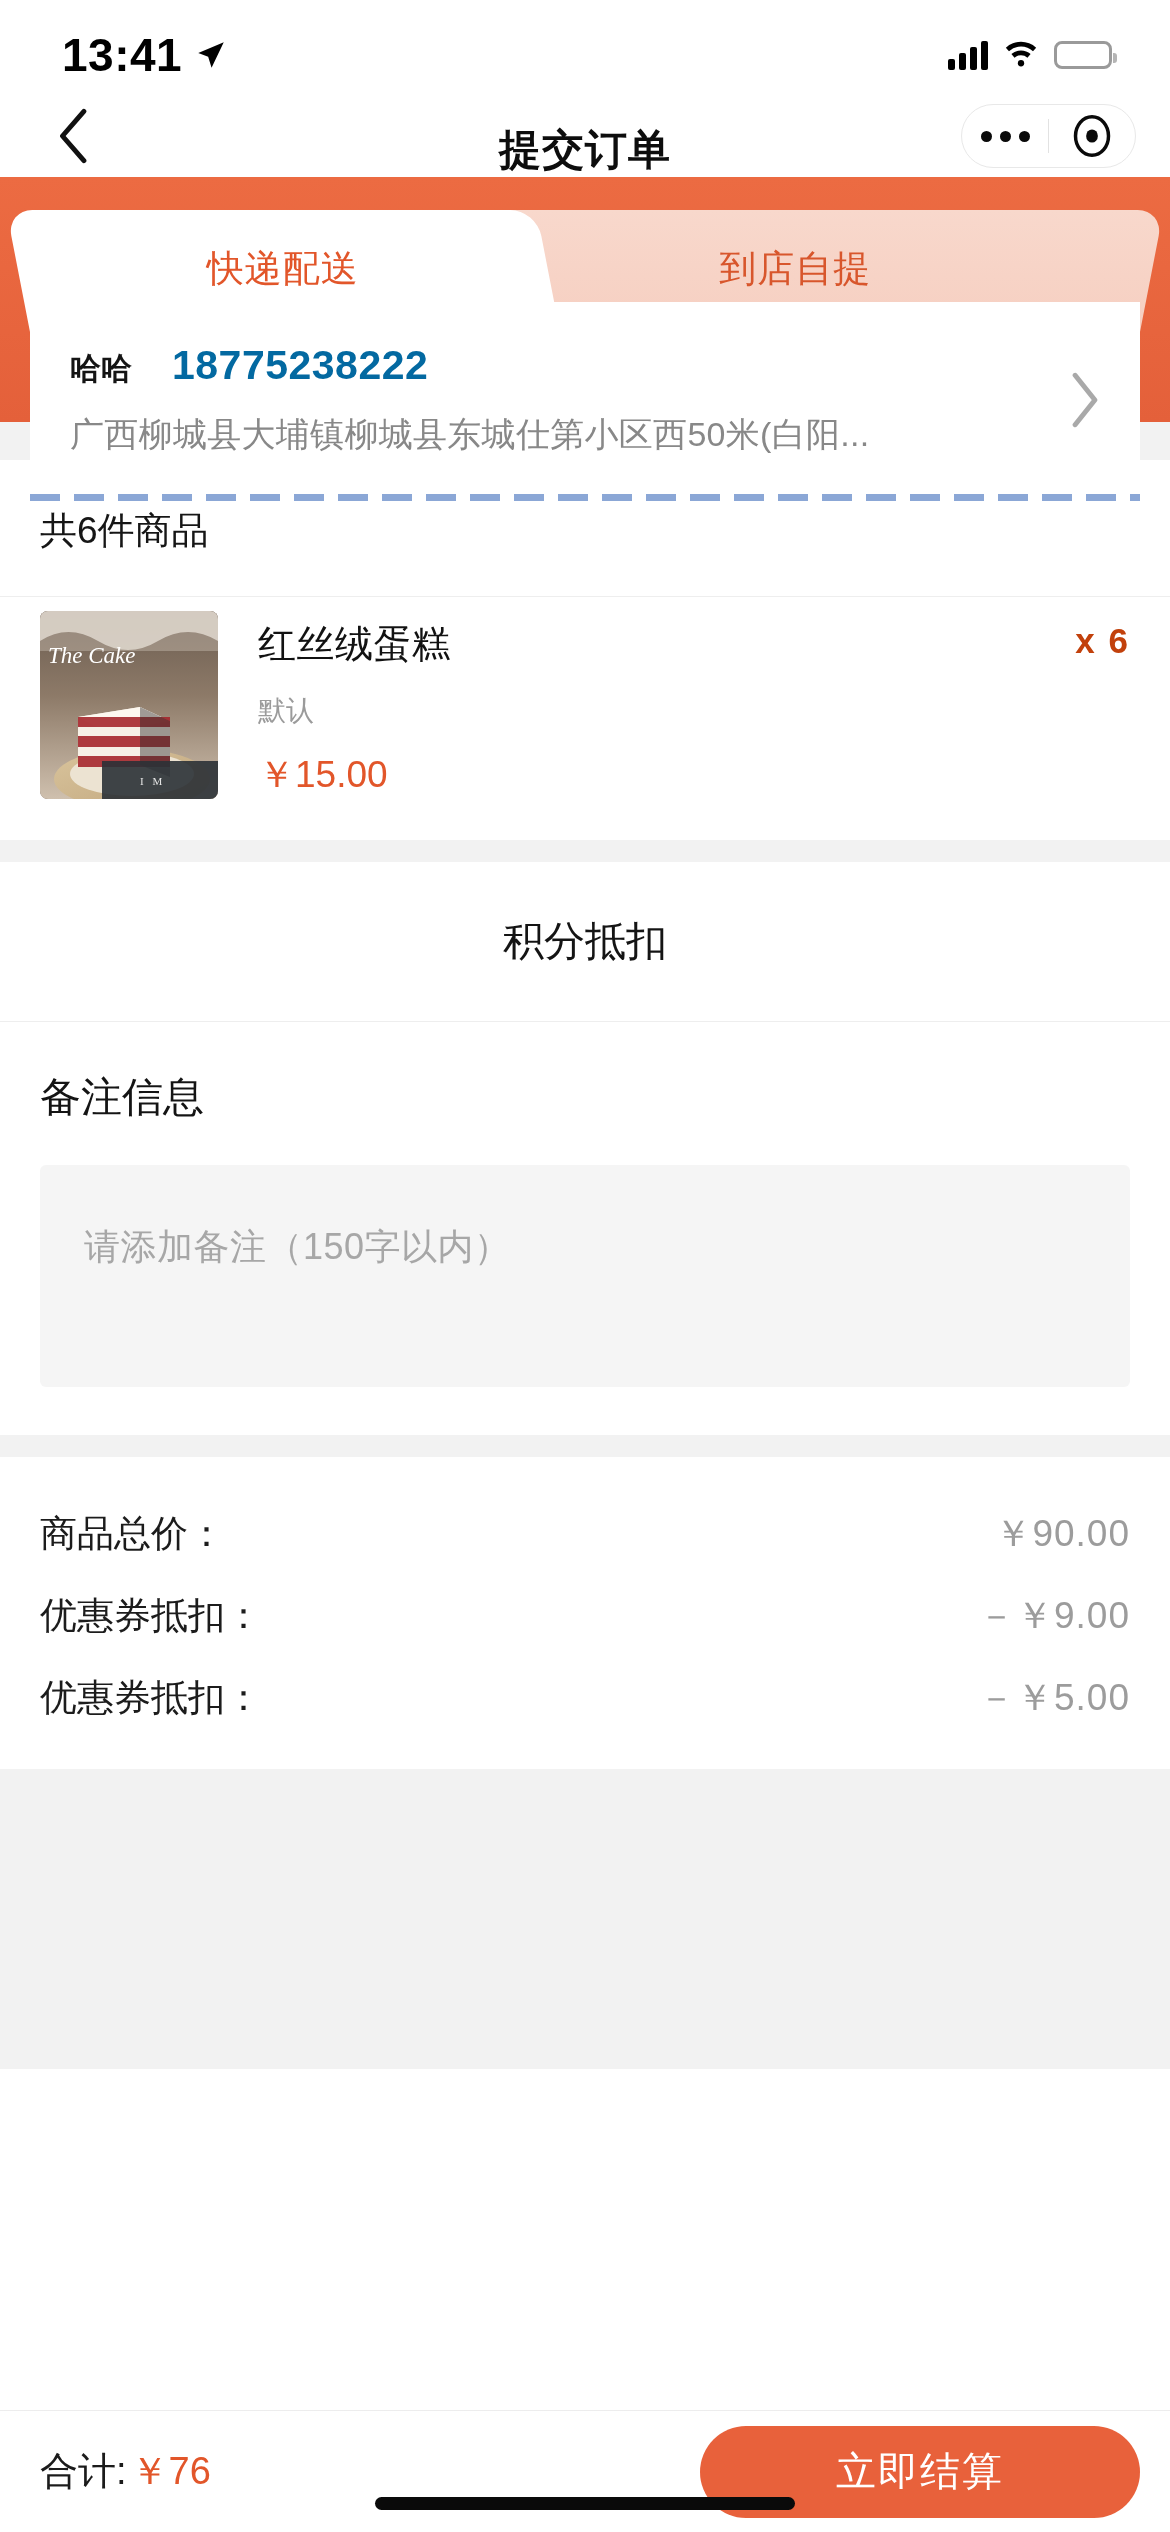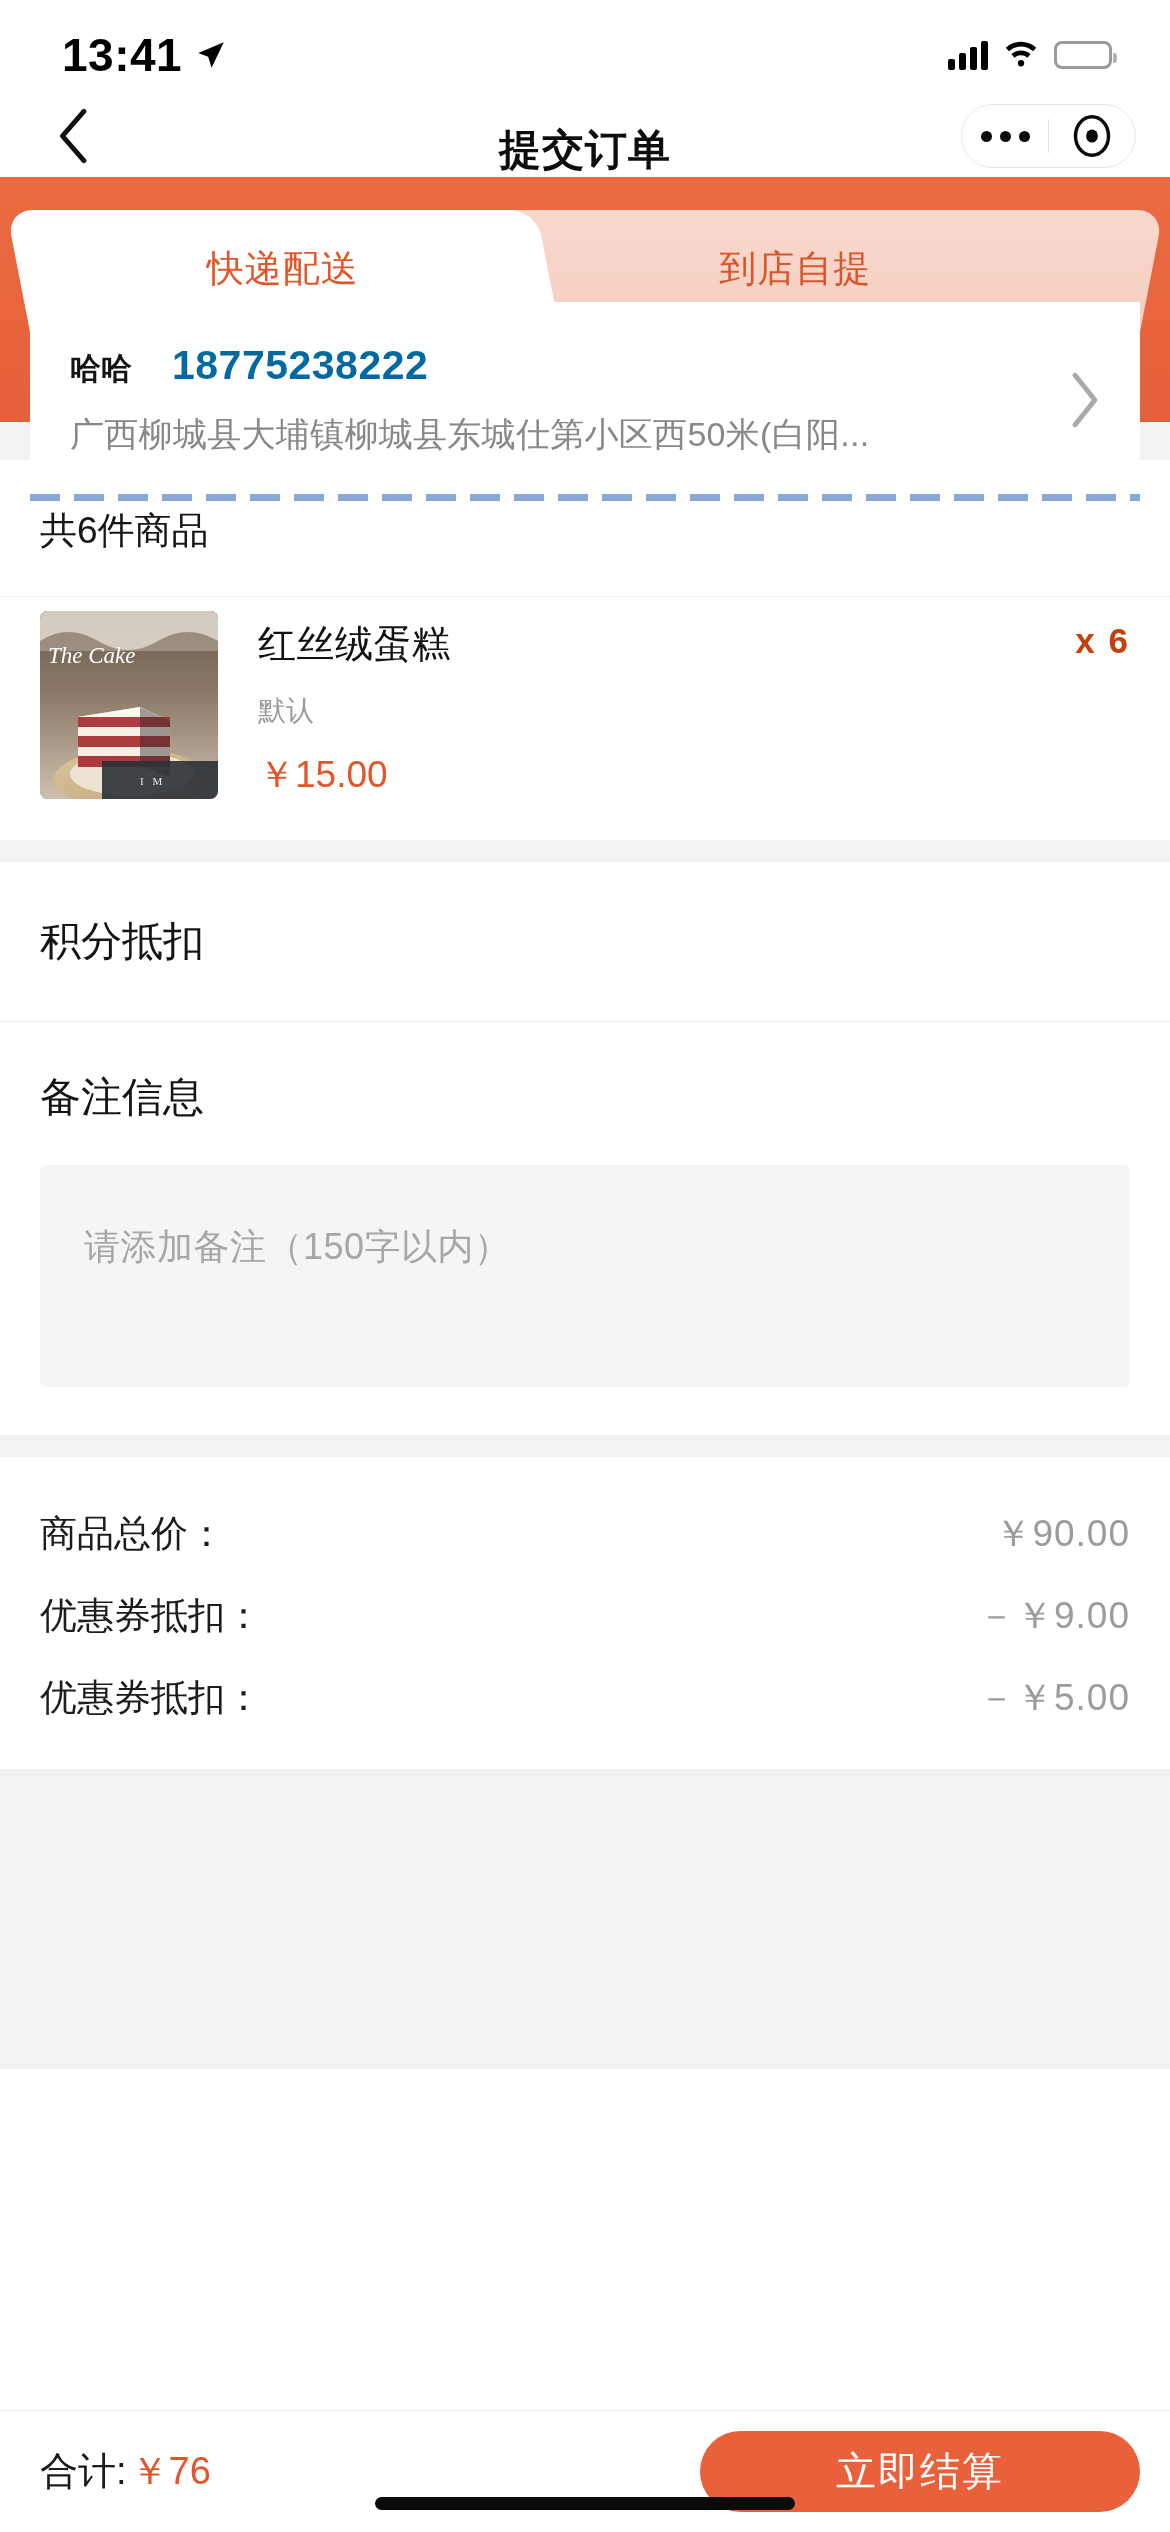--- a/index.html
+++ b/index.html
@@ -125,21 +125,21 @@
   .prod-info { flex:1; padding-left:40px; min-width:0; position:relative; }
   .prod-name { font-size:38px; color:#121212; margin-top:8px; letter-spacing:0.5px; }
   .prod-spec { font-size:28px; color:#9b9b9b; margin-top:22px; }
   .prod-price { font-size:37px; color:#E2562A; margin-top:20px; }
   .prod-qty {
     position:absolute; right:0; top:10px; font-size:35px; color:#c2410c; letter-spacing:2px;font-weight:bold;
   }
 
   
   .points-row {
-    display:flex; align-items:center; justify-content:space-between;
+    display:flex; align-items:center; justify-content:center;
     padding:52px 40px 52px 40px;
   }
   .points-label { font-size:41px; color:#141414; font-weight:500; }
   .points-right { display:flex; align-items:center; gap:30px; }
   .points-text { font-size:35px; color:#8b8b8b; }
   .points-text b { color:#E2562A; font-weight:400; }
   .radio-circle {
     width:55px; height:55px; border-radius:50%; border:2px solid #cfcfcf; background:#fff;
   }
 
@@ -163,21 +163,21 @@
   
   .bottom-bar {
     position:absolute; left:0; right:0; bottom:0; height:122px;
     background:#ffffff; border-top:1px solid #ededed;
     display:flex; align-items:center; justify-content:space-between;
     padding:0 30px 0 40px;
   }
   .total-text { font-size:38px; color:#1b1b1b; display:flex; align-items:baseline; }
   .total-text b { color:#E2562A; font-weight:400; margin-left:4px; }
   .checkout-btn {
-    width:440px; height:81px; border-radius:48px; border:none;
+    width:440px; height:92px; border-radius:48px; border:none;
     background:#E8613B; color:#ffffff; font-size:40px; letter-spacing:2px;
     font-family:inherit; display:flex; align-items:center; justify-content:center;
   }
   .home-indicator {
     position:absolute; bottom:22px; left:50%; transform:translateX(-50%);
     width:420px; height:13px; border-radius:8px; background:#0a0a0a;
   }
   .watermark {
     position:absolute; right:8px; font-size:15px; color:#cfcfcf; letter-spacing:1px;
   }

